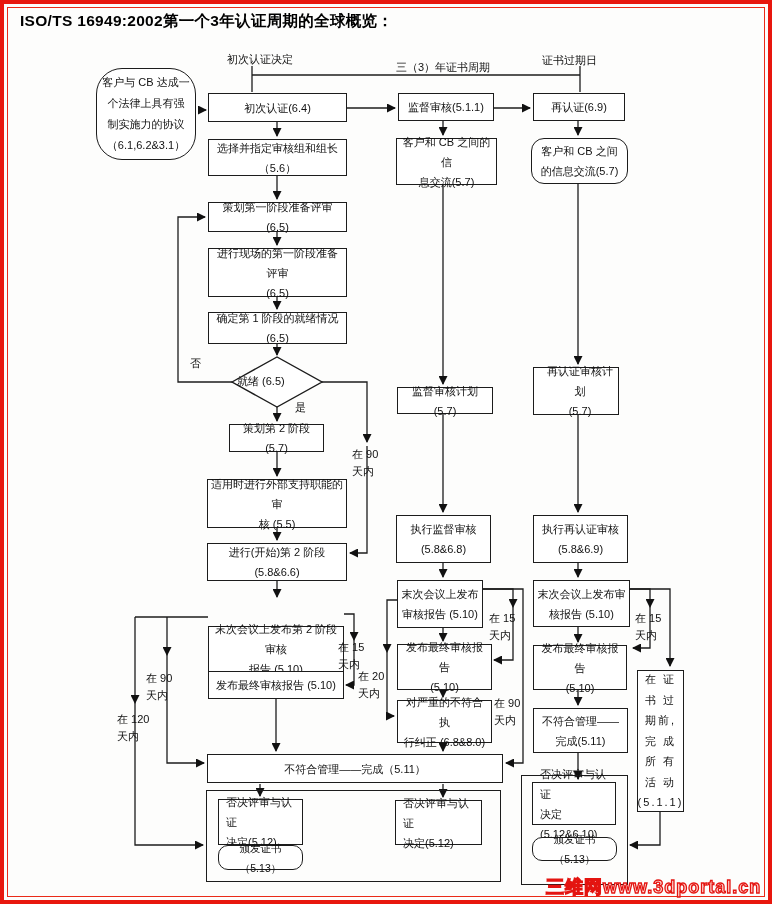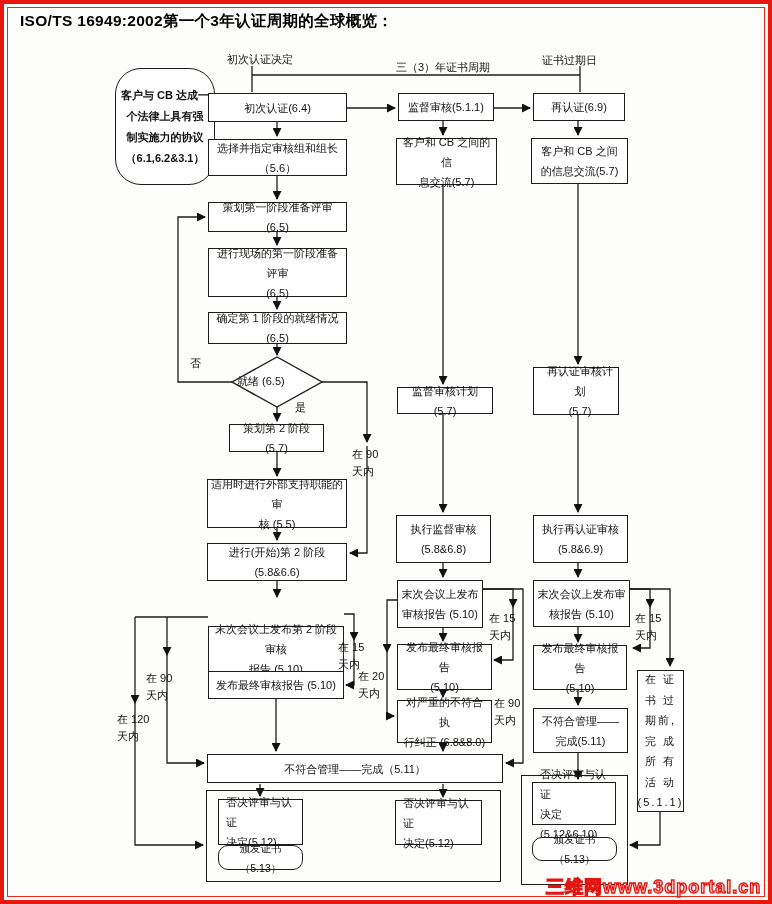--- a/index.html
+++ b/index.html
@@ -106,21 +106,21 @@
       <path d="M660,812 L660,845 L630,845" marker-end="url(#ah)"></path>
 
       <polygon points="232,382 277,357 322,382 277,407" fill="#ffffff" stroke="#1c1c1c" stroke-width="1.4"></polygon>
     </g>
   </svg>
 
   <div class="tlabel" style="left:227px;top:52px;">初次认证决定</div>
   <div class="tlabel" style="left:396px;top:60px;">三（3）年证书周期</div>
   <div class="tlabel" style="left:542px;top:53px;">证书过期日</div>
 
-  <div class="node start-node" style="left:115px;top:68px;width:100px;height:117px;font-weight:bold;">客户与 CB 达成一
+  <div class="node start-node" style="left:96px;top:68px;width:100px;height:92px;">客户与 CB 达成一
 个法律上具有强
 制实施力的协议
 （6.1,6.2&amp;3.1）</div>
   <div class="node" style="left:208px;top:93px;width:139px;height:29px;">初次认证(6.4)</div>
   <div class="node" style="left:208px;top:139px;width:139px;height:37px;">选择并指定审核组和组长（5.6）</div>
   <div class="node" style="left:208px;top:202px;width:139px;height:30px;">策划第一阶段准备评审 (6.5)</div>
   <div class="node" style="left:208px;top:248px;width:139px;height:49px;">进行现场的第一阶段准备评审
 (6.5)</div>
   <div class="node" style="left:208px;top:312px;width:139px;height:32px;">确定第 1 阶段的就绪情况(6.5)</div>
   <div class="dlabel" style="left:237px;top:374px;width:80px;">就绪 (6.5)</div>
@@ -146,21 +146,21 @@
   <div class="node" style="left:396px;top:515px;width:95px;height:48px;">执行监督审核
 (5.8&amp;6.8)</div>
   <div class="node" style="left:397px;top:580px;width:86px;height:48px;">末次会议上发布
 审核报告 (5.10)</div>
   <div class="node" style="left:397px;top:644px;width:95px;height:46px;">发布最终审核报告
 (5.10)</div>
   <div class="node" style="left:397px;top:700px;width:95px;height:43px;">对严重的不符合执
 行纠正 (6.8&amp;8.0)</div>
 
   <div class="node" style="left:533px;top:93px;width:92px;height:28px;">再认证(6.9)</div>
-  <div class="node" style="left:531px;top:138px;width:97px;height:46px;">客户和 CB 之间
+  <div class="node" style="left:531px;top:138px;width:97px;height:46px;border-radius:13px;">客户和 CB 之间
 的信息交流(5.7)</div>
   <div class="node" style="left:533px;top:367px;width:86px;height:48px;padding-left:11px;">再认证审核计划
 (5.7)</div>
   <div class="node" style="left:533px;top:515px;width:95px;height:48px;">执行再认证审核
 (5.8&amp;6.9)</div>
   <div class="node" style="left:533px;top:580px;width:97px;height:47px;">末次会议上发布审
 核报告 (5.10)</div>
   <div class="node" style="left:533px;top:645px;width:94px;height:45px;">发布最终审核报告
 (5.10)</div>
   <div class="node" style="left:533px;top:708px;width:95px;height:45px;">不符合管理——

